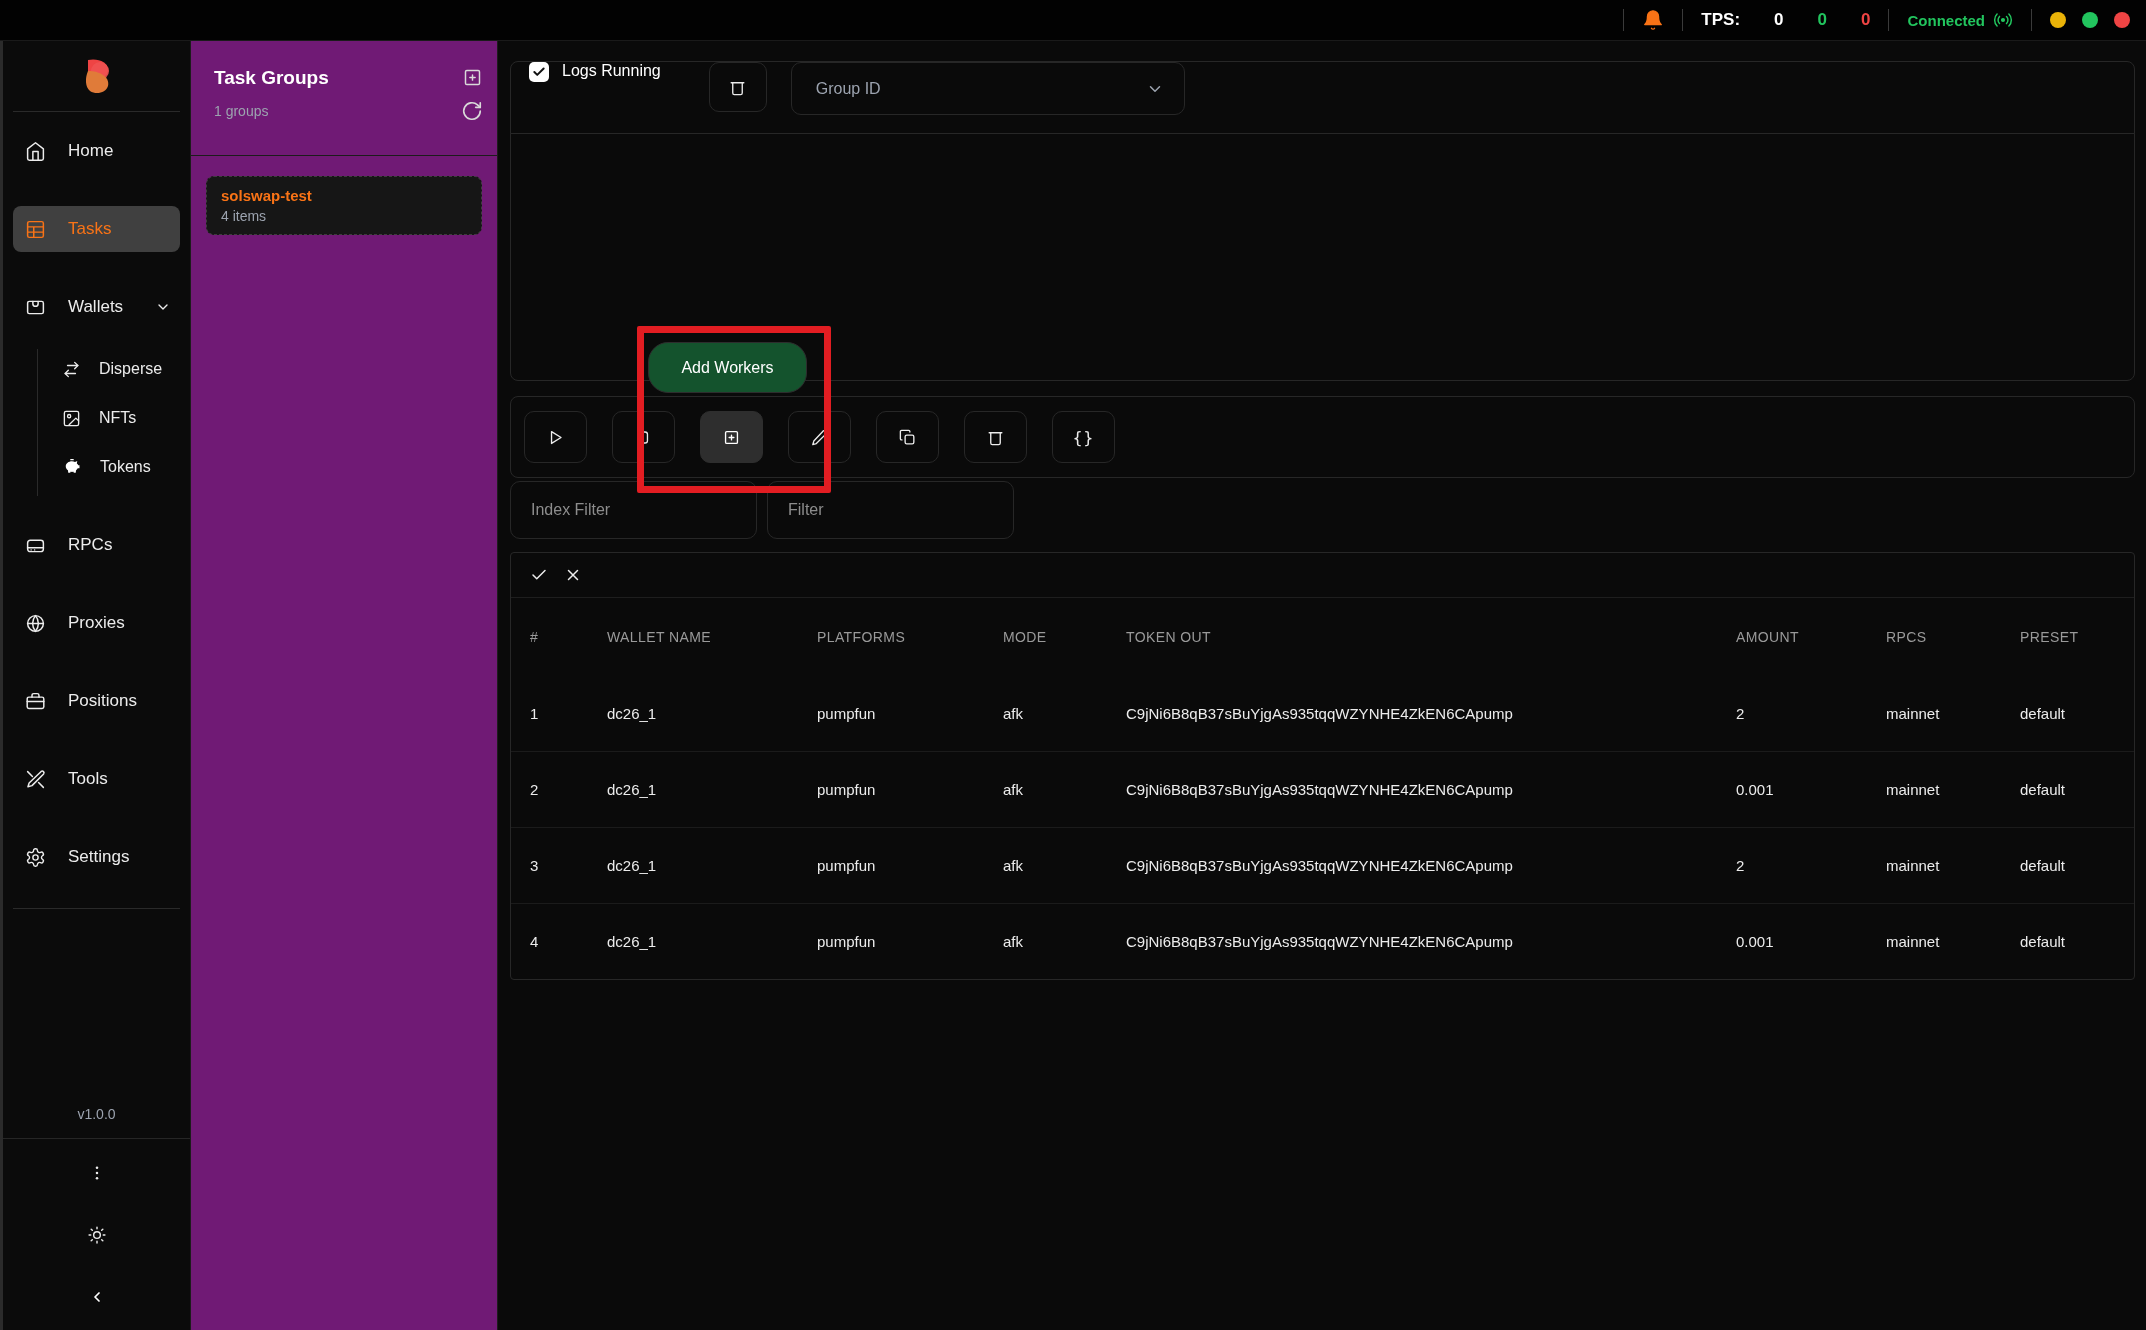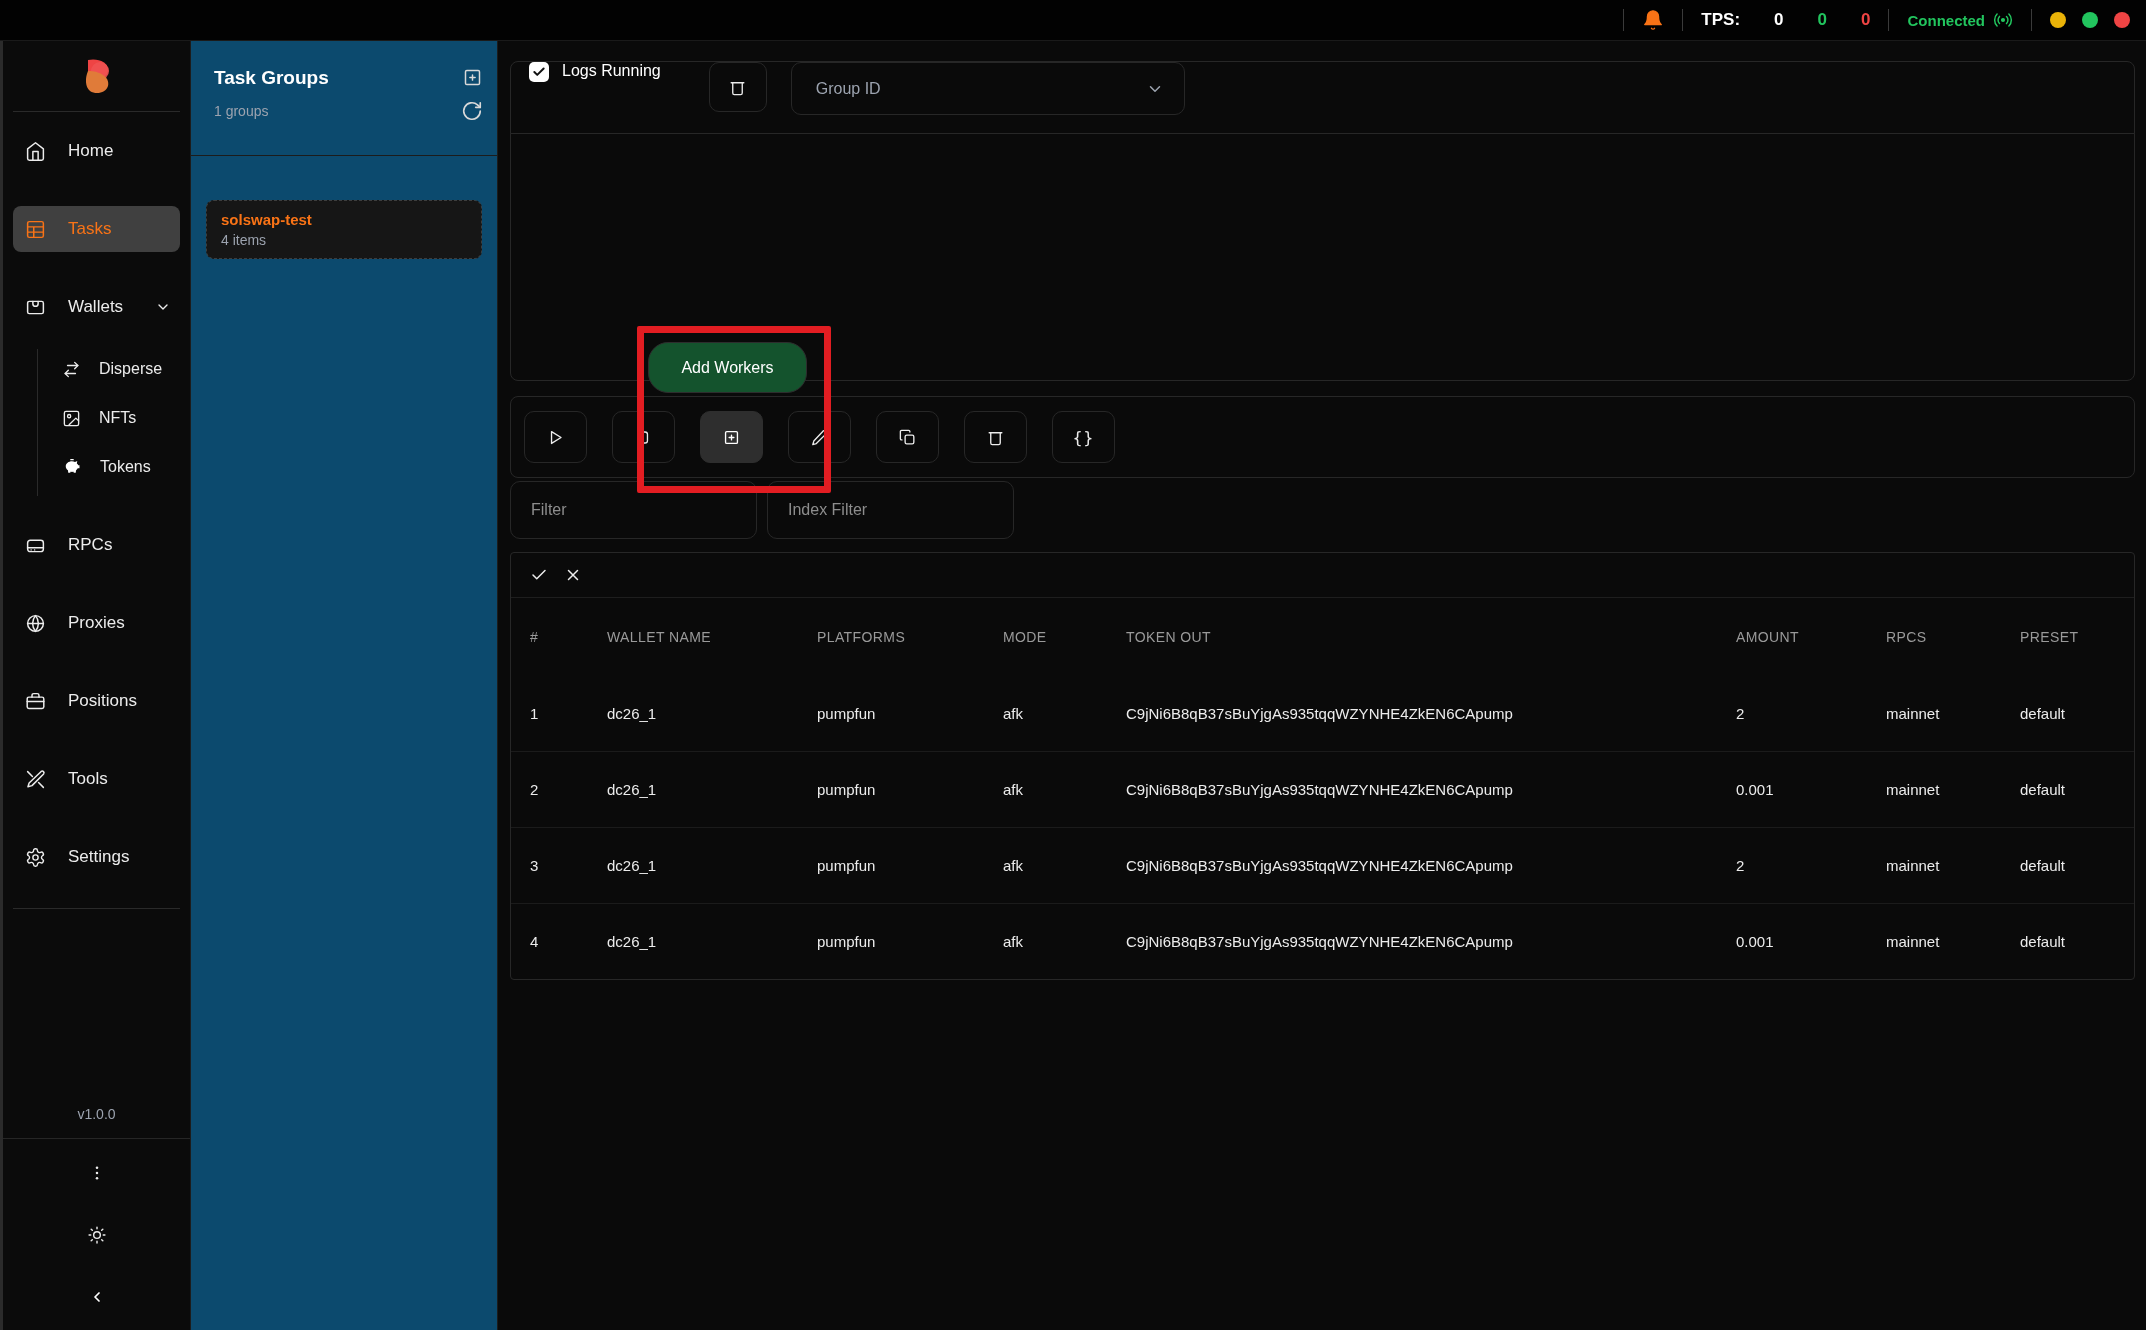--- a/index.html
+++ b/index.html
@@ -36,21 +36,21 @@
   .nav-item.active{background:#404040;color:#f97316;margin-bottom:32px;}
   .nav-item.wallets{margin-bottom:0;}
   .sub-group{margin:19px 0 26px 24px;border-left:1px solid #2a2a2a;padding-left:12px;display:flex;flex-direction:column;}
   .sub-item{height:40px;display:flex;align-items:center;gap:18px;padding-left:12px;font-size:16px;color:#ececec;cursor:pointer;margin-bottom:9px;}
   .chev{margin-left:10px;}
   .side-spacer{flex:1;}
   .version{color:#9ca3af;font-size:14px;text-align:center;margin-bottom:16px;}
   .side-footer{border-top:1px solid #262626;padding:14px 0 14px 0;display:flex;flex-direction:column;align-items:center;gap:22px;}
   .foot-btn{width:40px;height:40px;display:flex;align-items:center;justify-content:center;cursor:pointer;}
   
-  .panel{width:306px;background:#0c4a6e;border-right:1px solid #1c1c1c;display:flex;flex-direction:column;gap:24px;}
+  .panel{width:306px;background:#701a75;border-right:1px solid #1c1c1c;display:flex;flex-direction:column;}
   .panel-head{height:115px;border-bottom:1px solid #1c1c1c;display:flex;justify-content:space-between;padding:26px 14px 0 23px;box-sizing:border-box;}
   .panel-title{font-size:19px;font-weight:700;color:#fff;}
   .panel-count{font-size:14px;color:#9ca3af;margin-top:14px;}
   .panel-head-btns{display:flex;flex-direction:column;align-items:center;gap:12px;}
   .icon-plain{cursor:pointer;display:flex;align-items:center;justify-content:center;}
   .group-card{margin:20px 15px 0 15px;padding:10px 14px;background:#161616;border:1px dashed #3d3d3d;border-radius:8px;cursor:pointer;}
   .group-name{color:#f97316;font-weight:700;font-size:15px;}
   .group-items{color:#9ca3af;font-size:14px;margin-top:4px;}
   
   .main{flex:1;position:relative;padding:20px 11px 0 12px;box-sizing:border-box;}
@@ -400,22 +400,22 @@
                 <path d="M18 6v13a2 2 0 0 1-2 2H8a2 2 0 0 1-2-2V6"></path>
               </svg>
           </span>
         </div>
         <div class="tool-btn">
           <span class="braces">{}</span>
         </div>
       </div>
 
       <div class="filter-row">
+        <input class="filter-input" placeholder="Index Filter" style="">
         <input class="filter-input" placeholder="Filter" style="">
-        <input class="filter-input" placeholder="Index Filter" style="">
       </div>
 
       <div class="table-box">
         <div class="check-row">
           <span>
             <svg width="18" height="18" viewBox="0 0 24 24" fill="none" stroke="#ececec" stroke-width="2" stroke-linecap="round" stroke-linejoin="round">
                 <path d="m20 6-11 11-5-5"></path>
               </svg>
           </span>
           <span>

